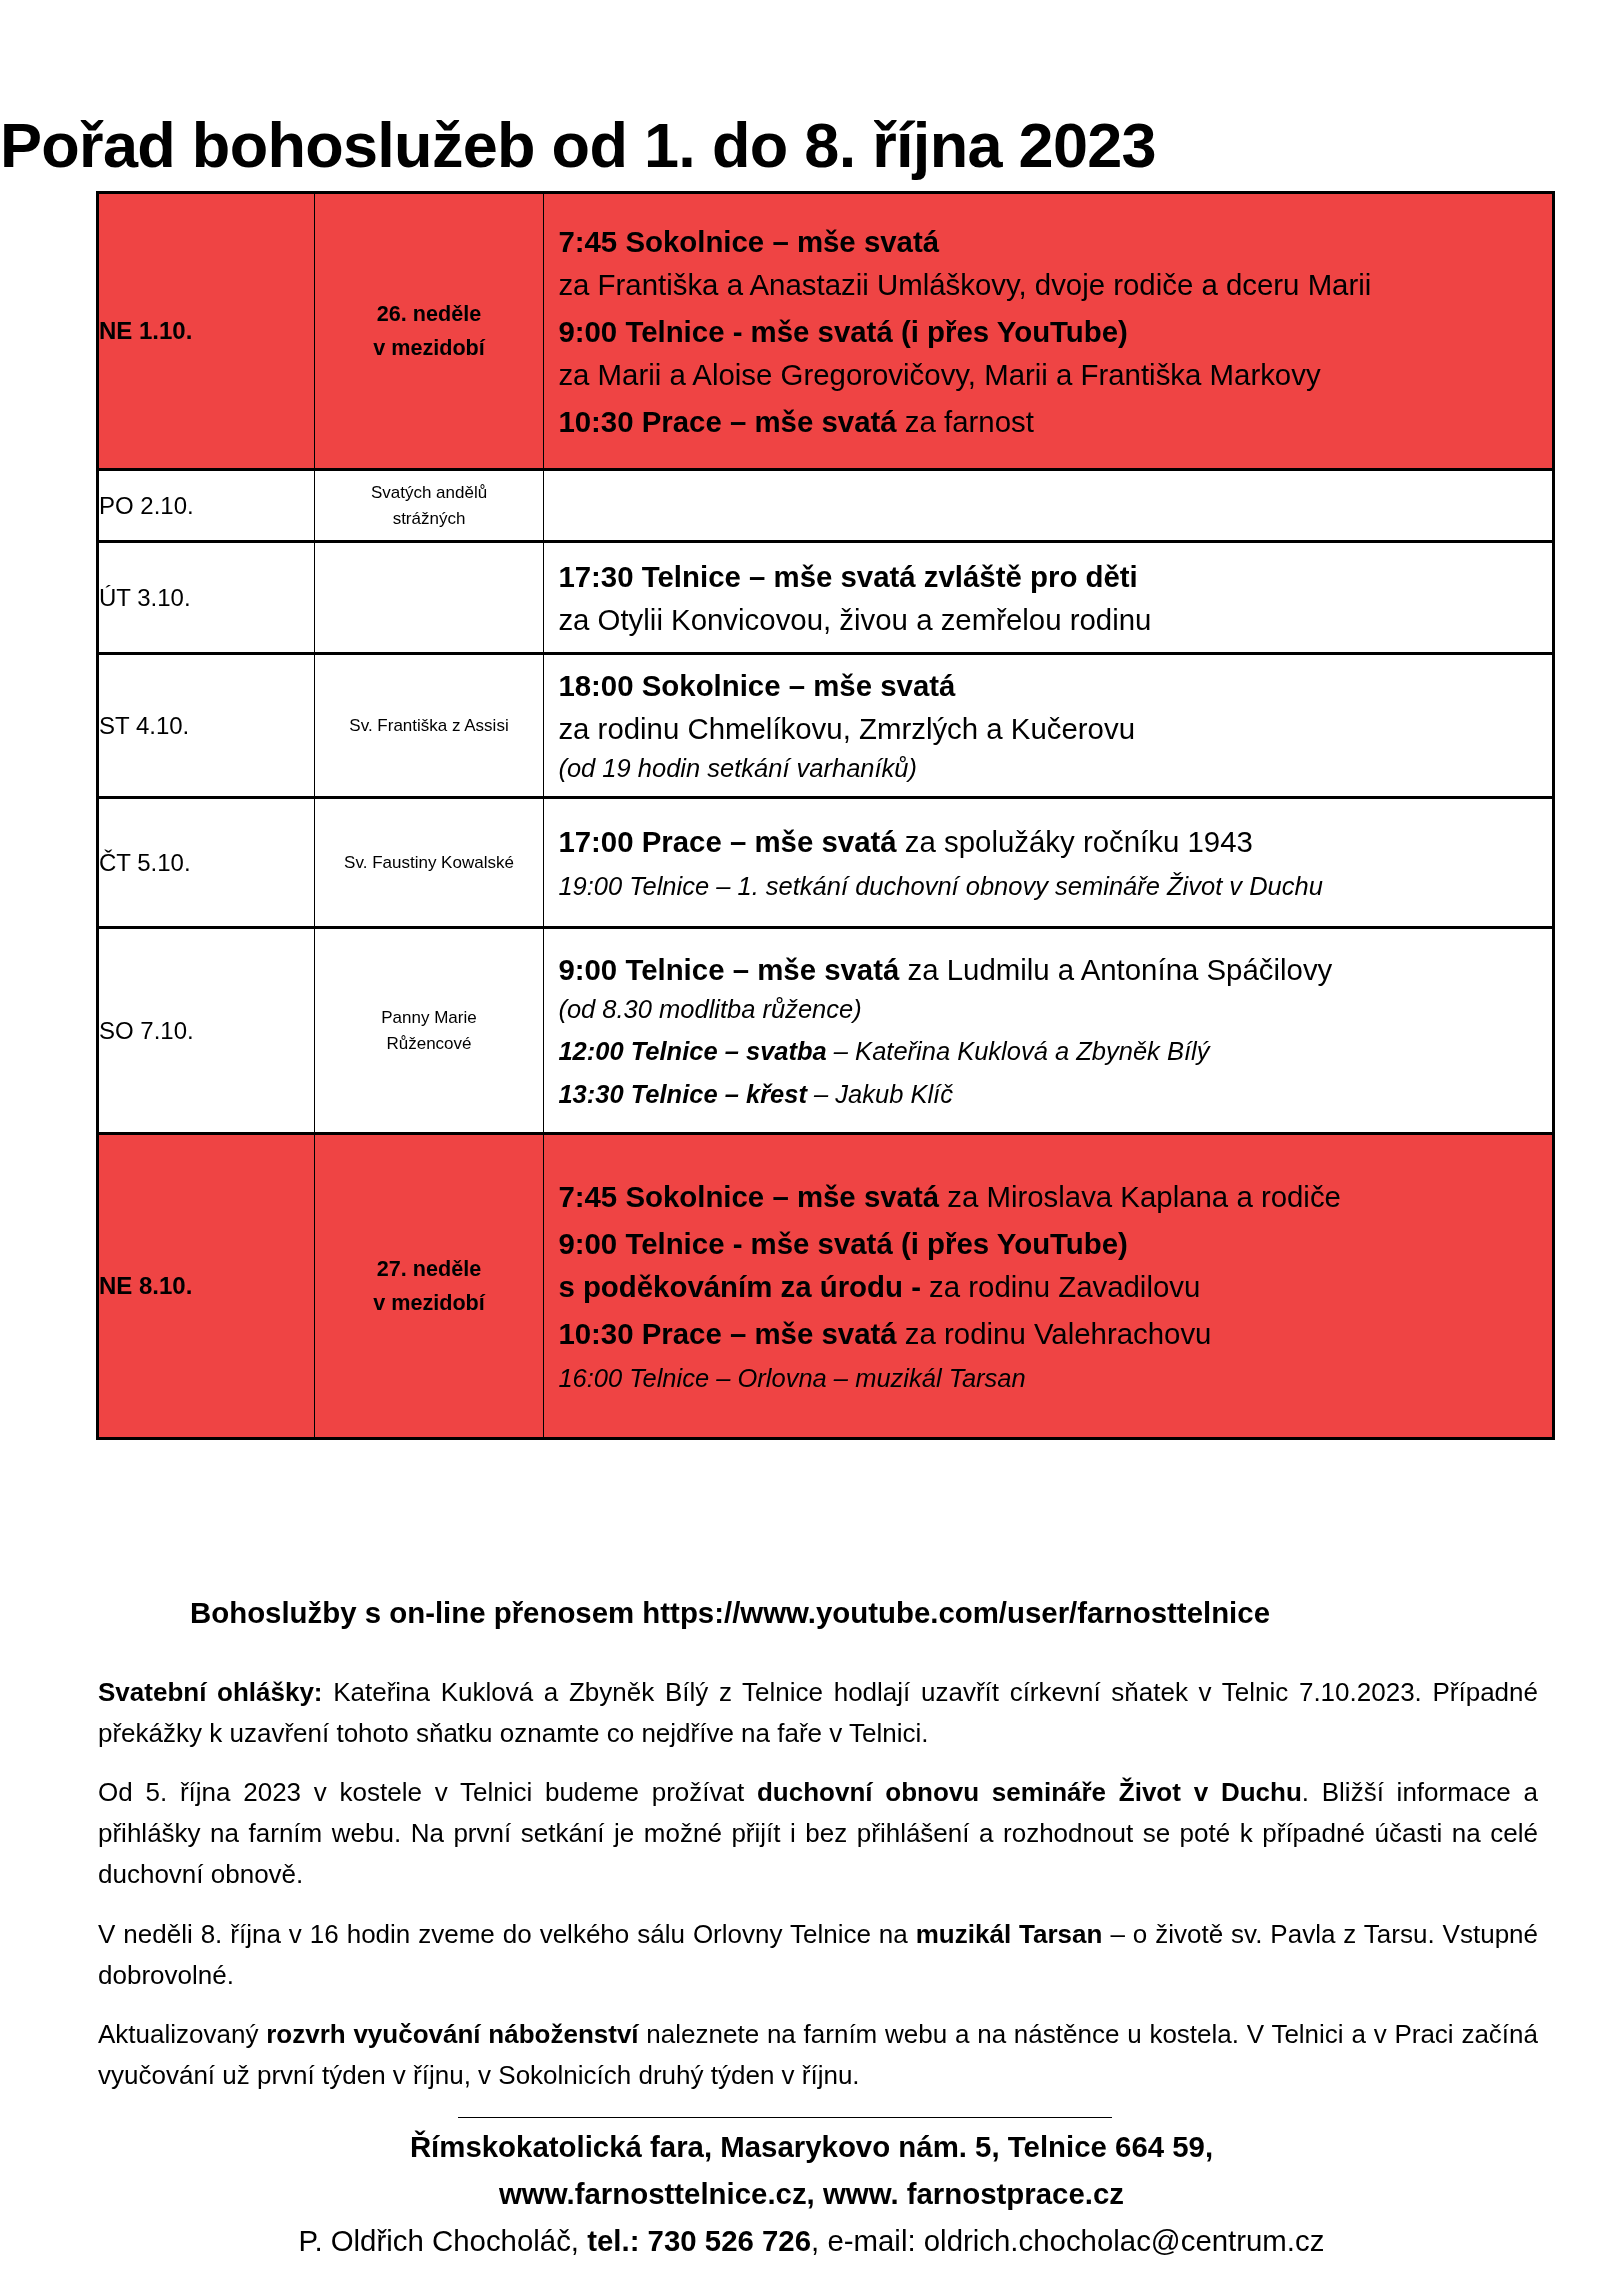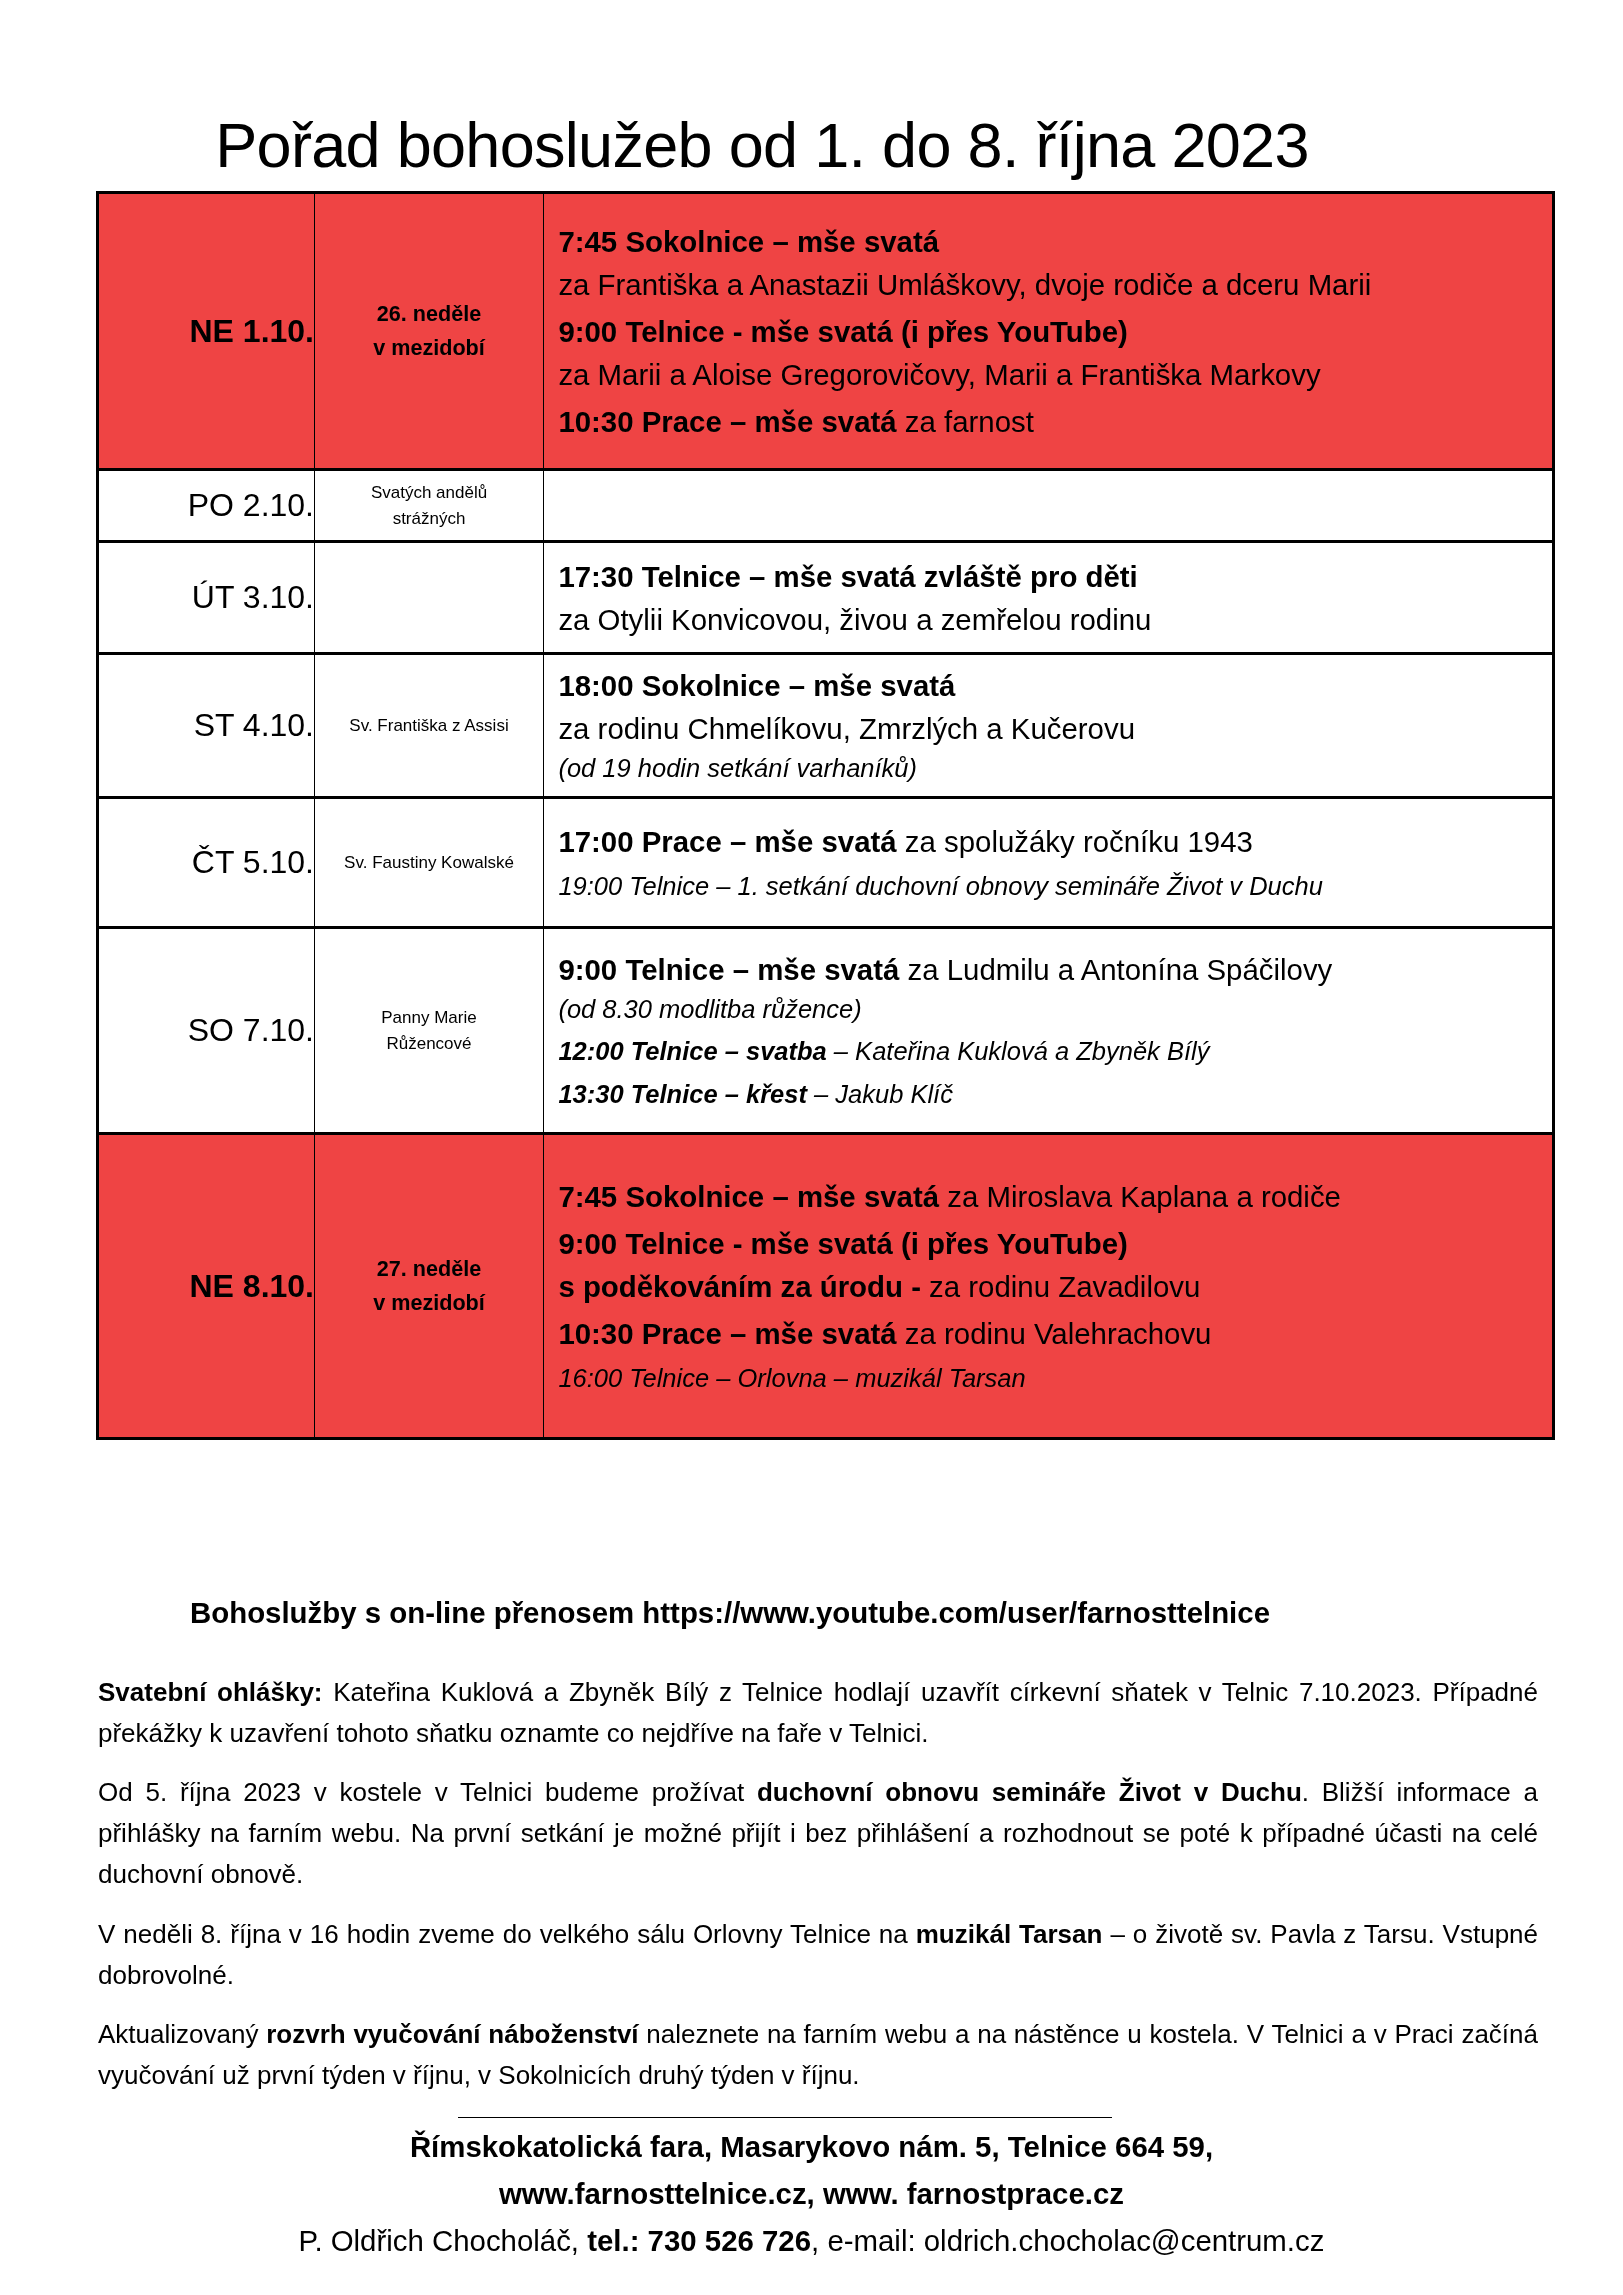--- a/index.html
+++ b/index.html
@@ -2,32 +2,32 @@
 <html style="font-size:10.5px"><head>
 <meta charset="utf-8">
 <style>
   html, body { margin: 0; padding: 0; background: #ffffff; }
   body {
     width: 1623px; height: 2295px; position: relative; overflow: hidden;
     font-family: "Liberation Sans", "DejaVu Sans", sans-serif; color: #000;
   }
   .title {
     position: absolute; left: 0; width: 1524px; top: 103px;
-    text-align: center; font-weight: normal; font-size: 63px; line-height: 85px;
+    text-align: left; font-weight: bold; font-size: 63px; line-height: 85px;
     letter-spacing: -0.7px;
   }
   table.sched {
     position: absolute; left: 96px; top: 191px; width: 1456px;
     border-collapse: collapse; table-layout: fixed;
     border: 3.9px solid #000;
   }
   table.sched td { border-left: 1.3px solid #000; border-right: 1.3px solid #000; padding: 0; vertical-align: middle; }
   table.sched tr { border-top: 3.9px solid #000; border-bottom: 3.9px solid #000; }
   table.sched tr.sunday td { background: #ef4444; }
-  td.day { text-align: right; font-size: 32px; }
+  td.day { text-align: left; font-size: 24px; }
   td.day.bold { font-weight: bold; }
   td.feast { text-align: center; font-size: 17px; line-height: 26px; }
   td.feast.bold { font-weight: bold; font-size: 21.6px; line-height: 34px; }
   td.events { padding: 9.2px 13px 9.2px 14.4px !important; font-size: 29.4px; line-height: 43px; }
   .ev { margin: 0; }
   .ev + .ev { margin-top: 4px; }
   .ev .b { font-weight: bold; }
   .ev.it, .ev .it { font-style: italic; font-size: 25.5px; line-height: 39px; }
   .ev .sub { display: block; }
   .ev .sub.it { font-style: italic; font-size: 25.5px; line-height: 37px; }

